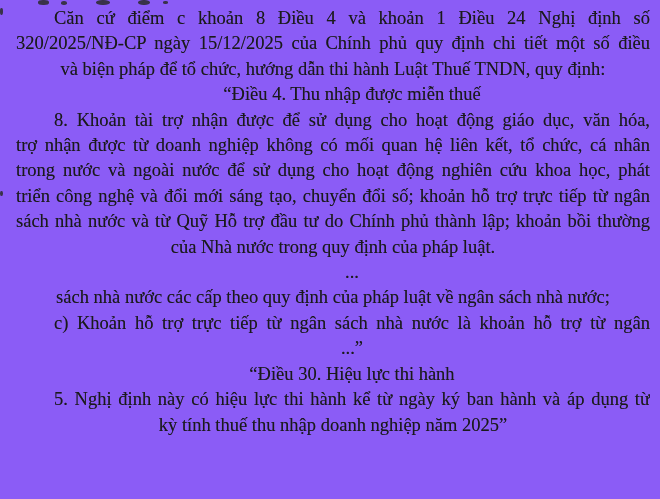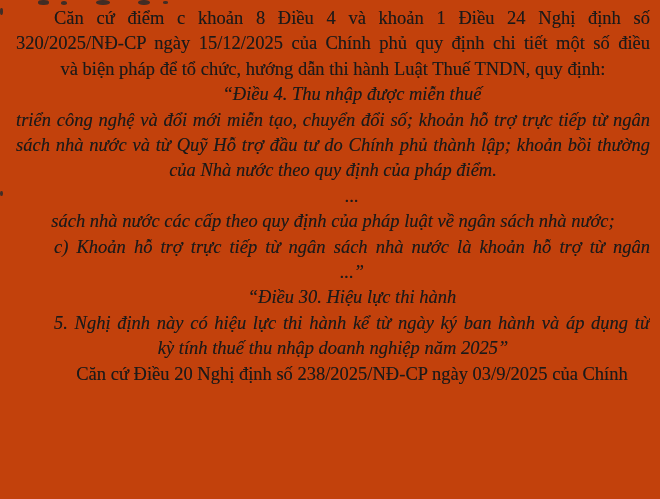--- a/index.html
+++ b/index.html
@@ -6,30 +6,30 @@
     margin: 0;
     padding: 0;
     background: #ffffff;
   }
   .page {
     position: relative;
     width: 660px;
     height: 499px;
     box-sizing: border-box;
     padding: 6px 10px 2px 16px;
-    background: #c2410c;
+    background: #8b5cf6;
     overflow: hidden;
     font-family: "Liberation Serif", "DejaVu Serif", serif;
     font-size: 18.5px;
     line-height: 25.4px;
     color: #1a1a1a;
     text-shadow: 0 0 0.5px rgba(20,20,20,0.45);
   }
   .para { margin: 0; }
-  .para.italic { font-style: italic; }
+  .para.italic { }
   .line {
     white-space: nowrap;
     overflow: hidden;
     text-align: center;
   }
   .line.indent { text-indent: 38px; }
   .line.justify {
     text-align: justify;
     text-align-last: justify;
   }
@@ -58,38 +58,38 @@
   <div>
       <div class="para normal">
         <div class="line indent justify">Căn cứ điểm c khoản 8 Điều 4 và khoản 1 Điều 24 Nghị định số</div>
         <div class="line justify">320/2025/NĐ-CP ngày 15/12/2025 của Chính phủ quy định chi tiết một số điều</div>
         <div class="line">và biện pháp để tổ chức, hướng dẫn thi hành Luật Thuế TNDN, quy định:</div>
       </div>
       <div class="para italic">
         <div class="line indent">“Điều 4. Thu nhập được miễn thuế</div>
       </div>
       <div class="para italic">
-        <div class="line justify">triển công nghệ và đổi mới miễn tạo, chuyển đổi số; khoản hỗ trợ trực tiếp từ ngân</div>
+        <div class="line indent justify">8. Khoản tài trợ nhận được để sử dụng cho hoạt động giáo dục, văn hóa,</div>
+        <div class="line justify">trợ nhận được từ doanh nghiệp không có mối quan hệ liên kết, tổ chức, cá nhân</div>
+        <div class="line justify">trong nước và ngoài nước để sử dụng cho hoạt động nghiên cứu khoa học, phát</div>
+        <div class="line justify">triển công nghệ và đổi mới sáng tạo, chuyển đổi số; khoản hỗ trợ trực tiếp từ ngân</div>
         <div class="line justify">sách nhà nước và từ Quỹ Hỗ trợ đầu tư do Chính phủ thành lập; khoản bồi thường</div>
-        <div class="line">của Nhà nước theo quy định của pháp điểm.</div>
+        <div class="line">của Nhà nước trong quy định của pháp luật.</div>
       </div>
       <div class="para italic">
         <div class="line indent">...</div>
       </div>
       <div class="para italic">
         <div class="line">sách nhà nước các cấp theo quy định của pháp luật về ngân sách nhà nước;</div>
         <div class="line indent justify">c) Khoản hỗ trợ trực tiếp từ ngân sách nhà nước là khoản hỗ trợ từ ngân</div>
       </div>
       <div class="para italic">
         <div class="line indent">...”</div>
       </div>
       <div class="para italic">
         <div class="line indent">“Điều 30. Hiệu lực thi hành</div>
       </div>
       <div class="para italic">
         <div class="line indent justify">5. Nghị định này có hiệu lực thi hành kể từ ngày ký ban hành và áp dụng từ</div>
         <div class="line">kỳ tính thuế thu nhập doanh nghiệp năm 2025”</div>
       </div>
-      <div class="para normal">
-        <div class="line indent">Căn cứ Điều 20 Nghị định số 238/2025/NĐ-CP ngày 03/9/2025 của Chính</div>
-      </div>
     </div>
 </div>
 
 </body></html>

